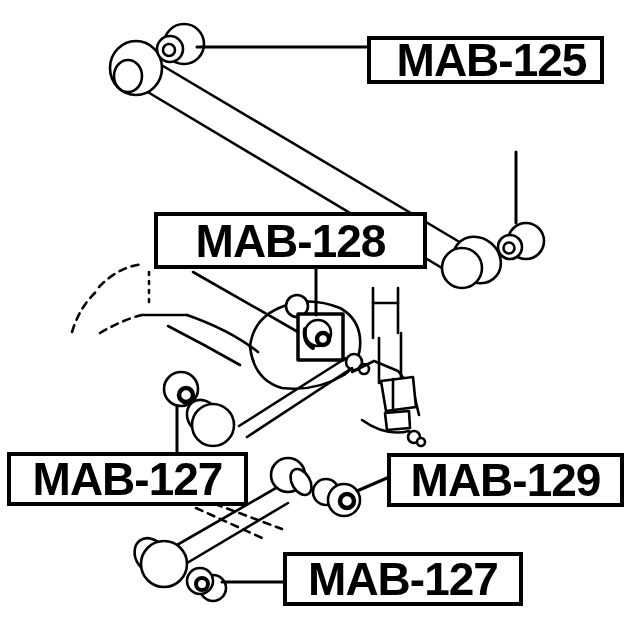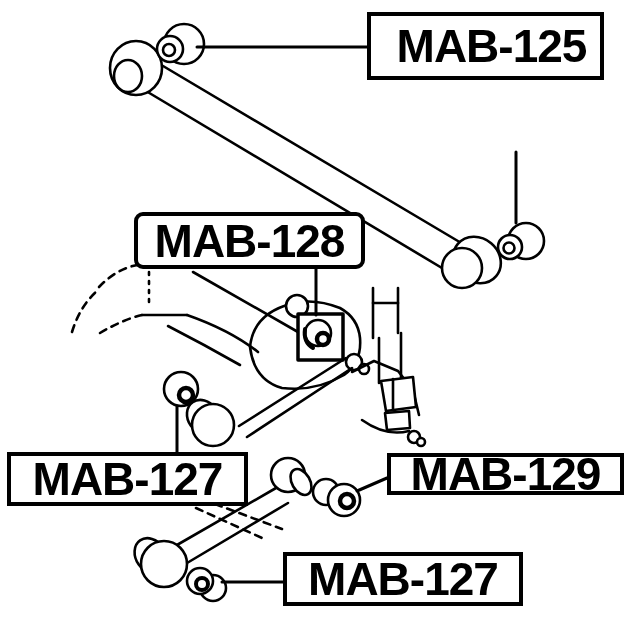--- a/index.html
+++ b/index.html
@@ -7,25 +7,25 @@
     position:relative;width:640px;height:640px;background:#ffffff;
     font-family:"Liberation Sans", sans-serif;overflow:hidden;
   }
   #art{position:absolute;left:0;top:0;}
   .part-label{
     position:absolute;box-sizing:border-box;background:#ffffff;
     border:4px solid #000000;display:flex;align-items:center;justify-content:center;
     font-weight:bold;font-size:46px;letter-spacing:-1px;color:#000000;
     white-space:nowrap;line-height:1;
   }
-  .lbl-125{left:367px;top:12px;width:237px;height:68px;padding-left:12px;}
+  .lbl-125{left:367px;top:36px;width:237px;height:48px;padding-left:12px;}
   .lbl-126{left:368px;top:95px;width:239px;height:58px;}
-  .lbl-128{left:134px;top:212px;width:231px;height:57px;border-radius:9px;}
+  .lbl-128{left:154px;top:212px;width:273px;height:57px;}
   .lbl-127l{left:7px;top:452px;width:241px;height:54px;}
-  .lbl-129{left:387px;top:453px;width:237px;height:42px;}
+  .lbl-129{left:387px;top:453px;width:237px;height:54px;}
   .lbl-127b{left:283px;top:552px;width:240px;height:54px;}
 </style>
 </head>
 <body>
 
 <div id="stage">
 
   <svg id="art" width="640" height="640" viewBox="0 0 640 640" stroke="#000" stroke-width="2.6" fill="none" stroke-linecap="round" stroke-linejoin="round">
 
     <g>

